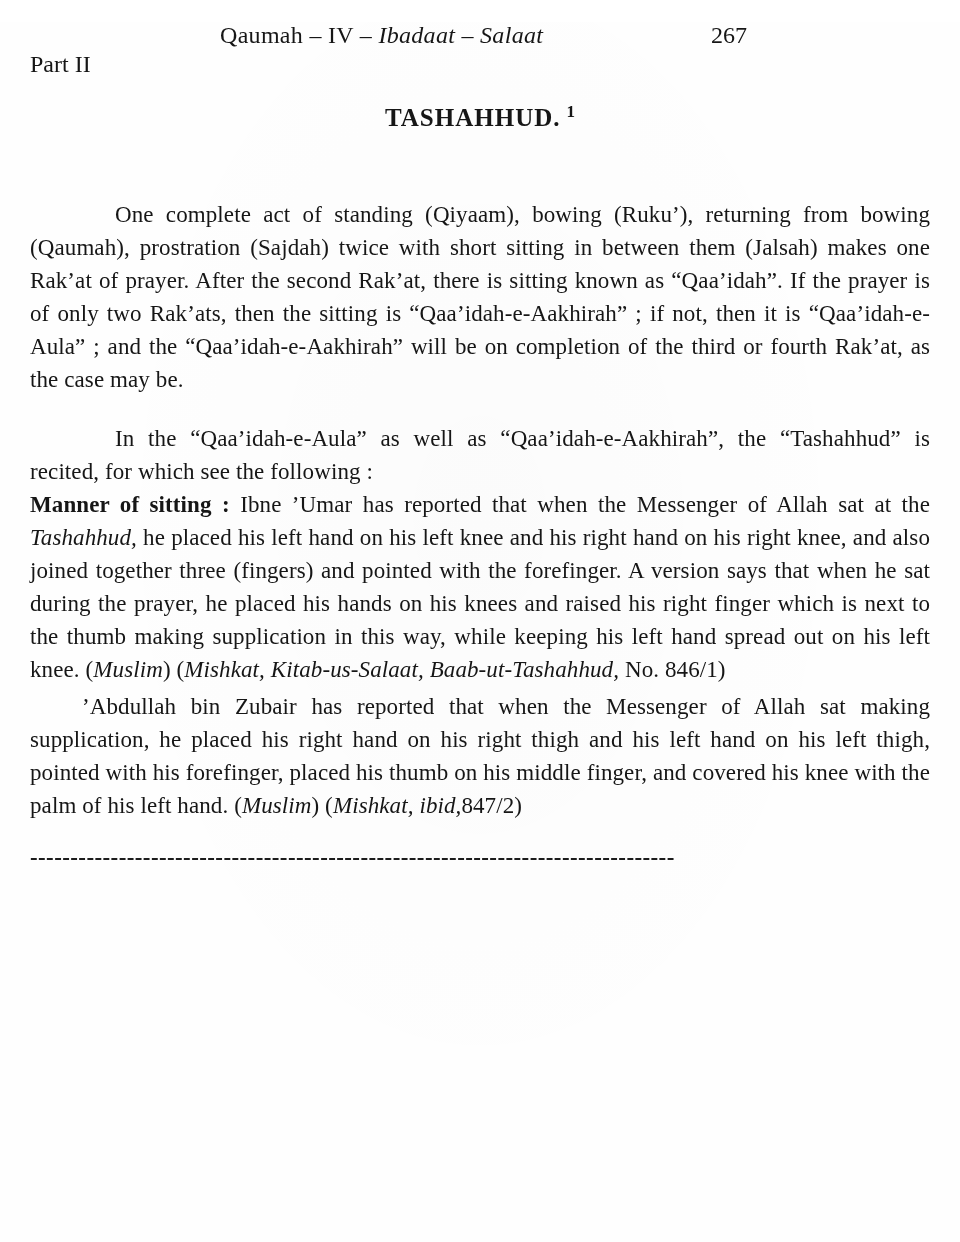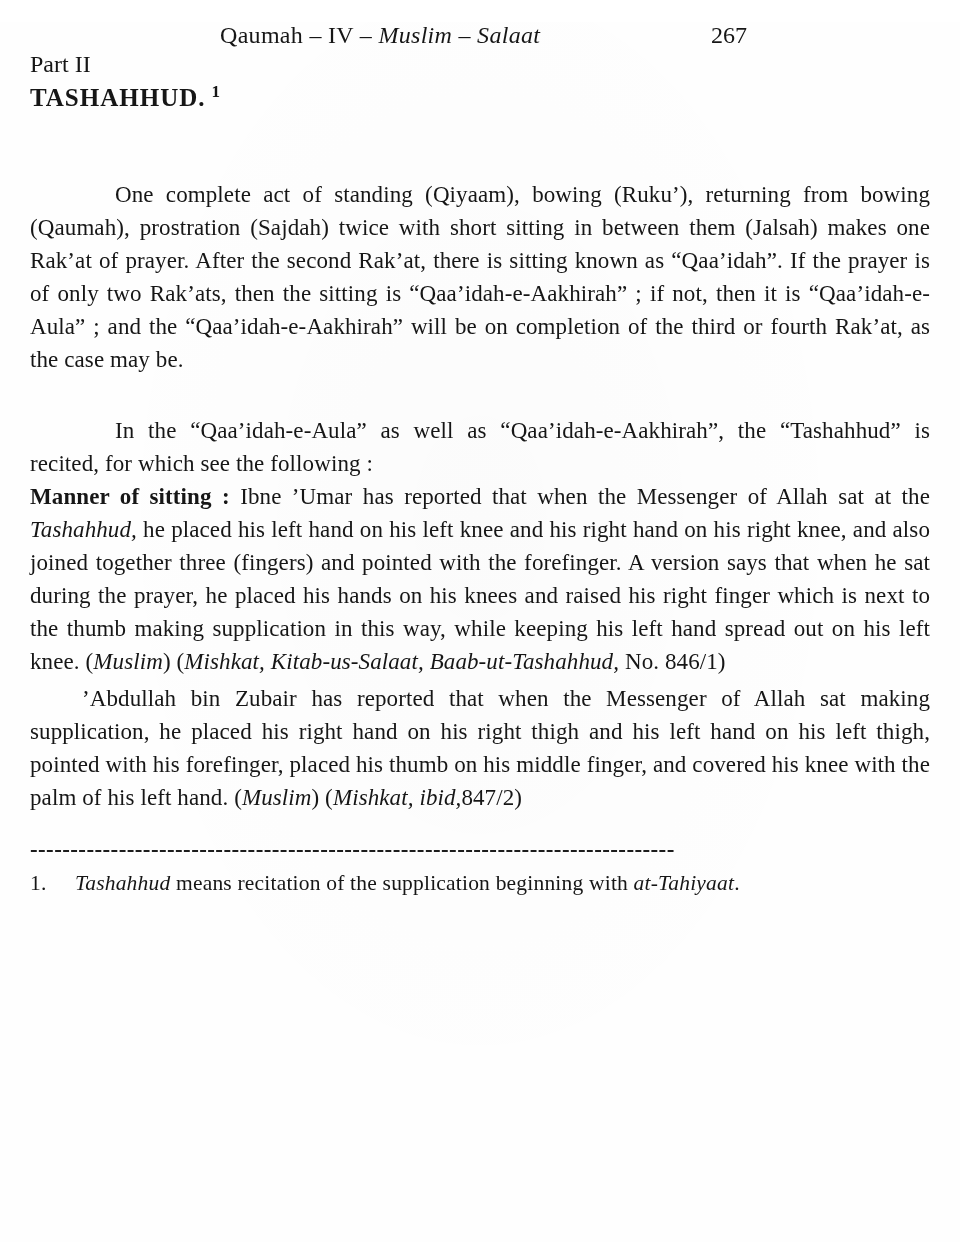--- a/index.html
+++ b/index.html
@@ -28,22 +28,22 @@
     margin-top: 22px;
     font-size: 24px;
     line-height: 26px;
   }
   .hdr-part    { position: absolute; left: 0;   top: 0; margin-top: 29px; }
   .hdr-section { position: absolute; left: 190px; top: 0; letter-spacing: 0.3px; }
   .hdr-page    { position: absolute; left: 681px; top: 0; }
 
   
   .chapter-title {
-    margin-top: 34px;
-    text-align: left;
+    margin-top: 54px;
+    text-align: center;
     font-size: 25px;
     line-height: 28px;
     font-weight: bold;
     letter-spacing: 1px;
   }
   .chapter-title sup {
     font-size: 17px;
     letter-spacing: 0;
     vertical-align: super;
     line-height: 0;
@@ -53,21 +53,21 @@
   
   .para {
     font-size: 23px;
     line-height: 33px;
     text-align: justify;
     letter-spacing: 0.1px;
   }
   .indent  { text-indent: 85px; }
   .indent-sm { text-indent: 52px; }
   .p1 { margin-top: 66px; }
-  .p2 { margin-top: 38px; }
+  .p2 { margin-top: 26px; }
   .p3 { }
   .p4 { margin-top: 4px; }
 
   .section-heading {
     margin-top: 28px;
     font-size: 24px;
     line-height: 26px;
     font-weight: bold;
     letter-spacing: 0.3px;
   }
@@ -97,34 +97,31 @@
     width: 45px;
   }
 </style>
 </head>
 <body>
 
 <div class="page">
 
   <div class="page-header">
     <span class="hdr-part">Part II</span>
-    <span class="hdr-section"><span>Qaumah – IV – </span><span class="i">Muslim – Salaat</span></span>
+    <span class="hdr-section"><span>Qaumah – IV – </span><span class="i">Ibadaat – Salaat</span></span>
     <span class="hdr-page">267</span>
   </div>
 
   <h1 class="chapter-title"><span>TASHAHHUD.</span><sup>1</sup></h1>
 
   <p class="para indent p1"><span>One complete act of standing (Qiyaam), bowing (Ruku’), returning from bowing (Qaumah), prostration (Sajdah) twice with short sitting in between them (Jalsah) makes one Rak’at of prayer. After the second Rak’at, there is sitting known as “Qaa’idah”. If the prayer is of only two Rak’ats, then the sitting is “Qaa’idah-e-Aakhirah” ; if not, then it is “Qaa’idah-e-Aula” ; and the “Qaa’idah-e-Aakhirah” will be on completion of the third or fourth Rak’at,  as the case may be.</span></p>
 
   <p class="para indent p2"><span>In the “Qaa’idah-e-Aula” as well as “Qaa’idah-e-Aakhirah”, the “Tashahhud” is recited, for which see the  following :</span></p>
 
 
   <p class="para p3"><span class="b">Manner of  sitting : </span><span>Ibne ’Umar has reported that when the Messenger of Allah sat at the </span><span class="i">Tashahhud,</span><span> he placed his left hand on his left knee and his right hand on his right knee, and also joined together three (fingers) and pointed with the forefinger. A version says that when he sat during the prayer, he placed his hands on his knees  and raised his right finger which is next to the thumb making supplication in this way, while keeping his left hand spread out on his left knee. (</span><span class="i">Muslim</span><span>) (</span><span class="i">Mishkat, Kitab-us-Salaat, Baab-ut-Tashahhud,</span><span> No. 846/1)</span></p>
 
   <p class="para indent-sm p4"><span>’Abdullah bin Zubair has reported that when the Messenger of Allah sat making supplication, he placed his right hand on his right thigh and his left hand on his left thigh, pointed with his forefinger, placed his thumb on his middle finger, and covered his knee with the palm of his left hand. (</span><span class="i">Muslim</span><span>) (</span><span class="i">Mishkat, ibid,</span><span>847/2)</span></p>
 
   <div class="fn-separator">--------------------------------------------------------------------------------</div>
 
-  <div class="footnote">
-    <span class="fn-num">1.</span><span><span class="i">Tashahhud</span><span> means recitation of the supplication beginning with </span><span class="i">at-Tahiyaat</span><span>.</span></span>
-  </div>
 
 </div>
 
 </body></html>

